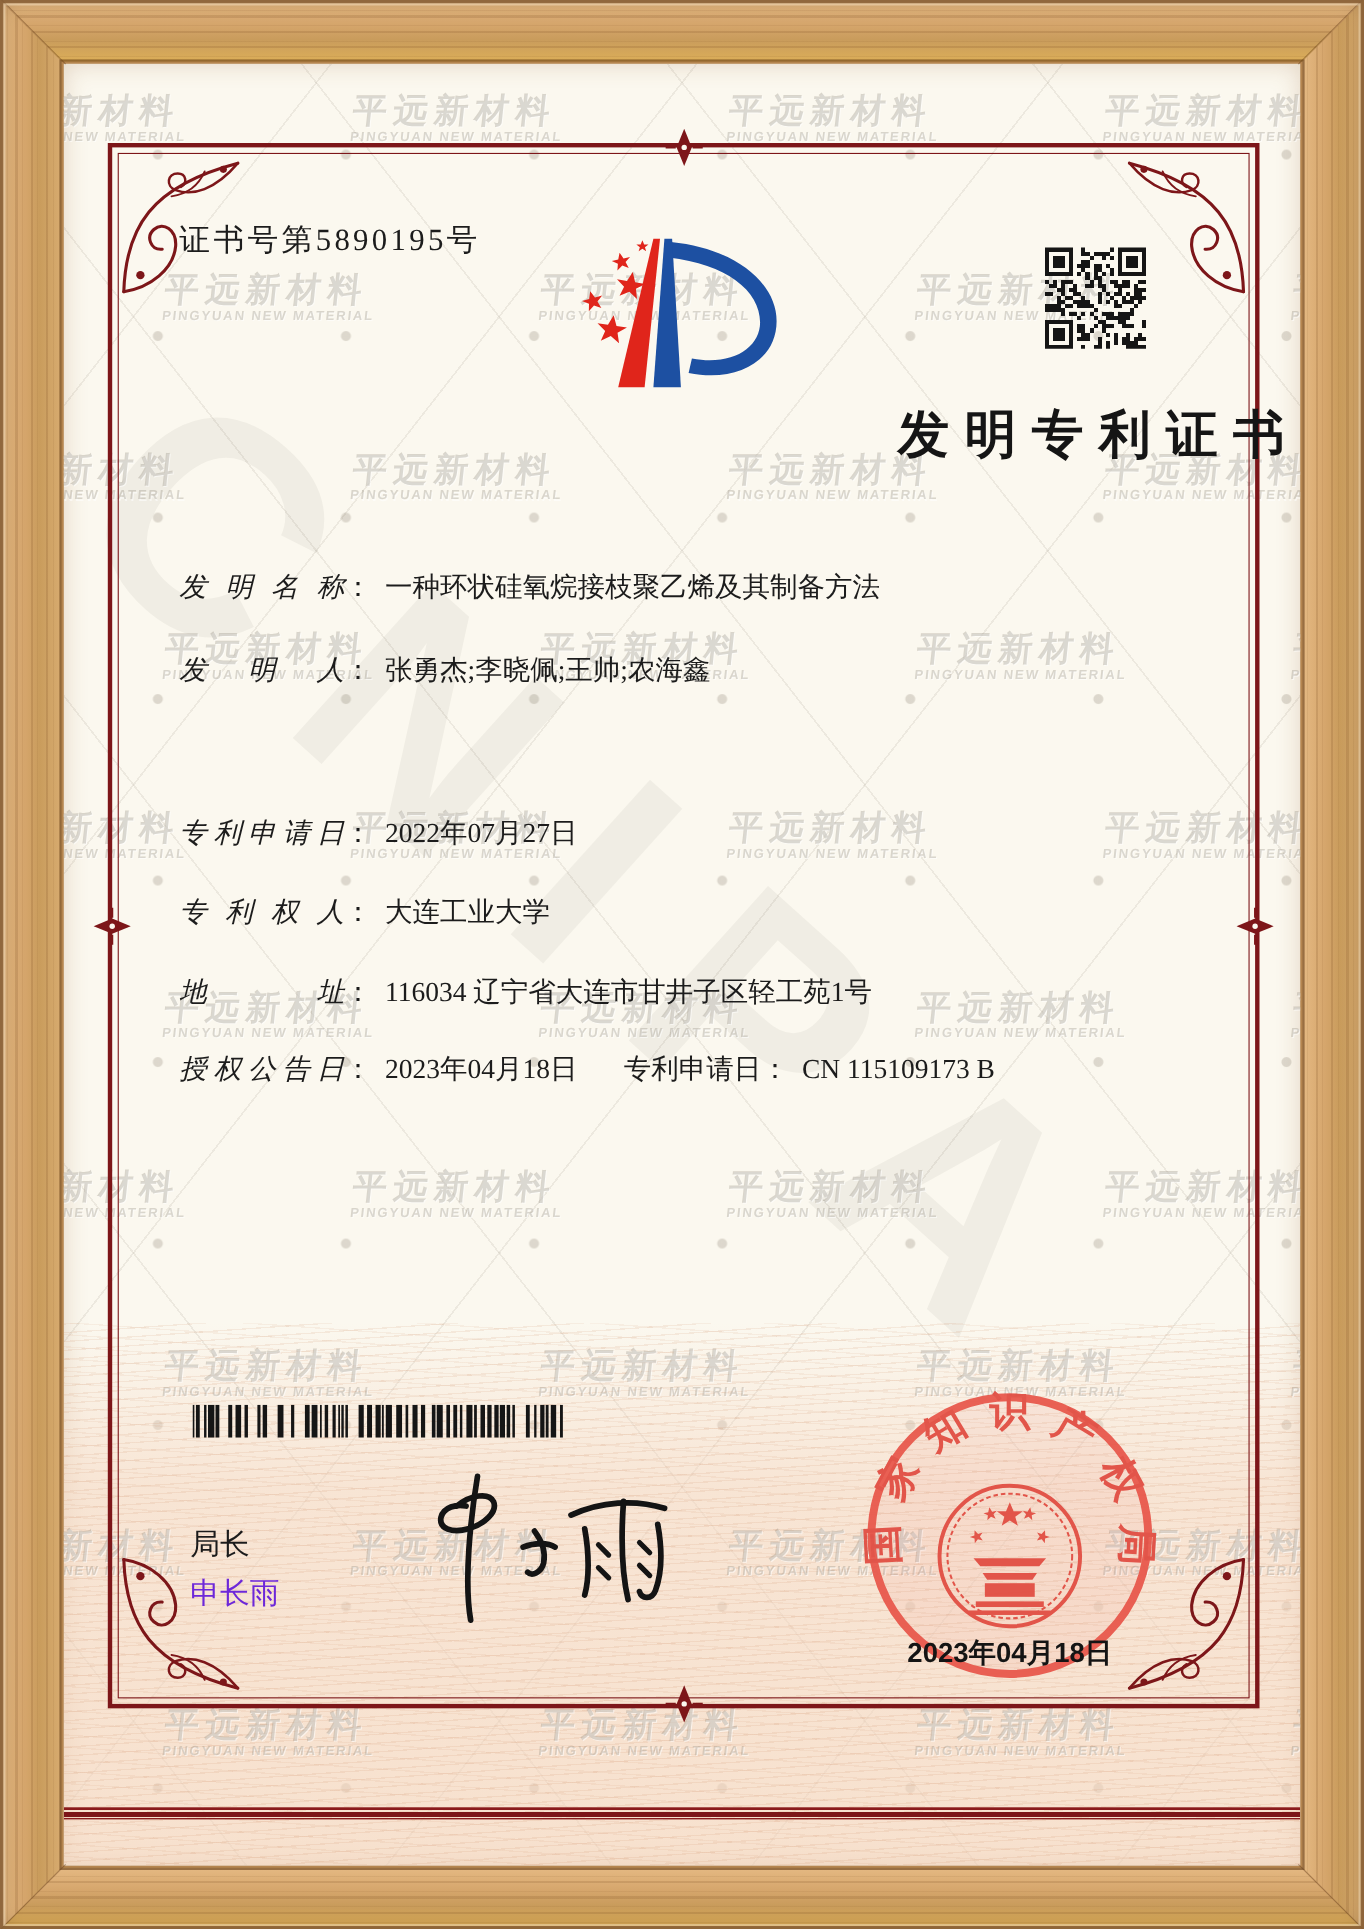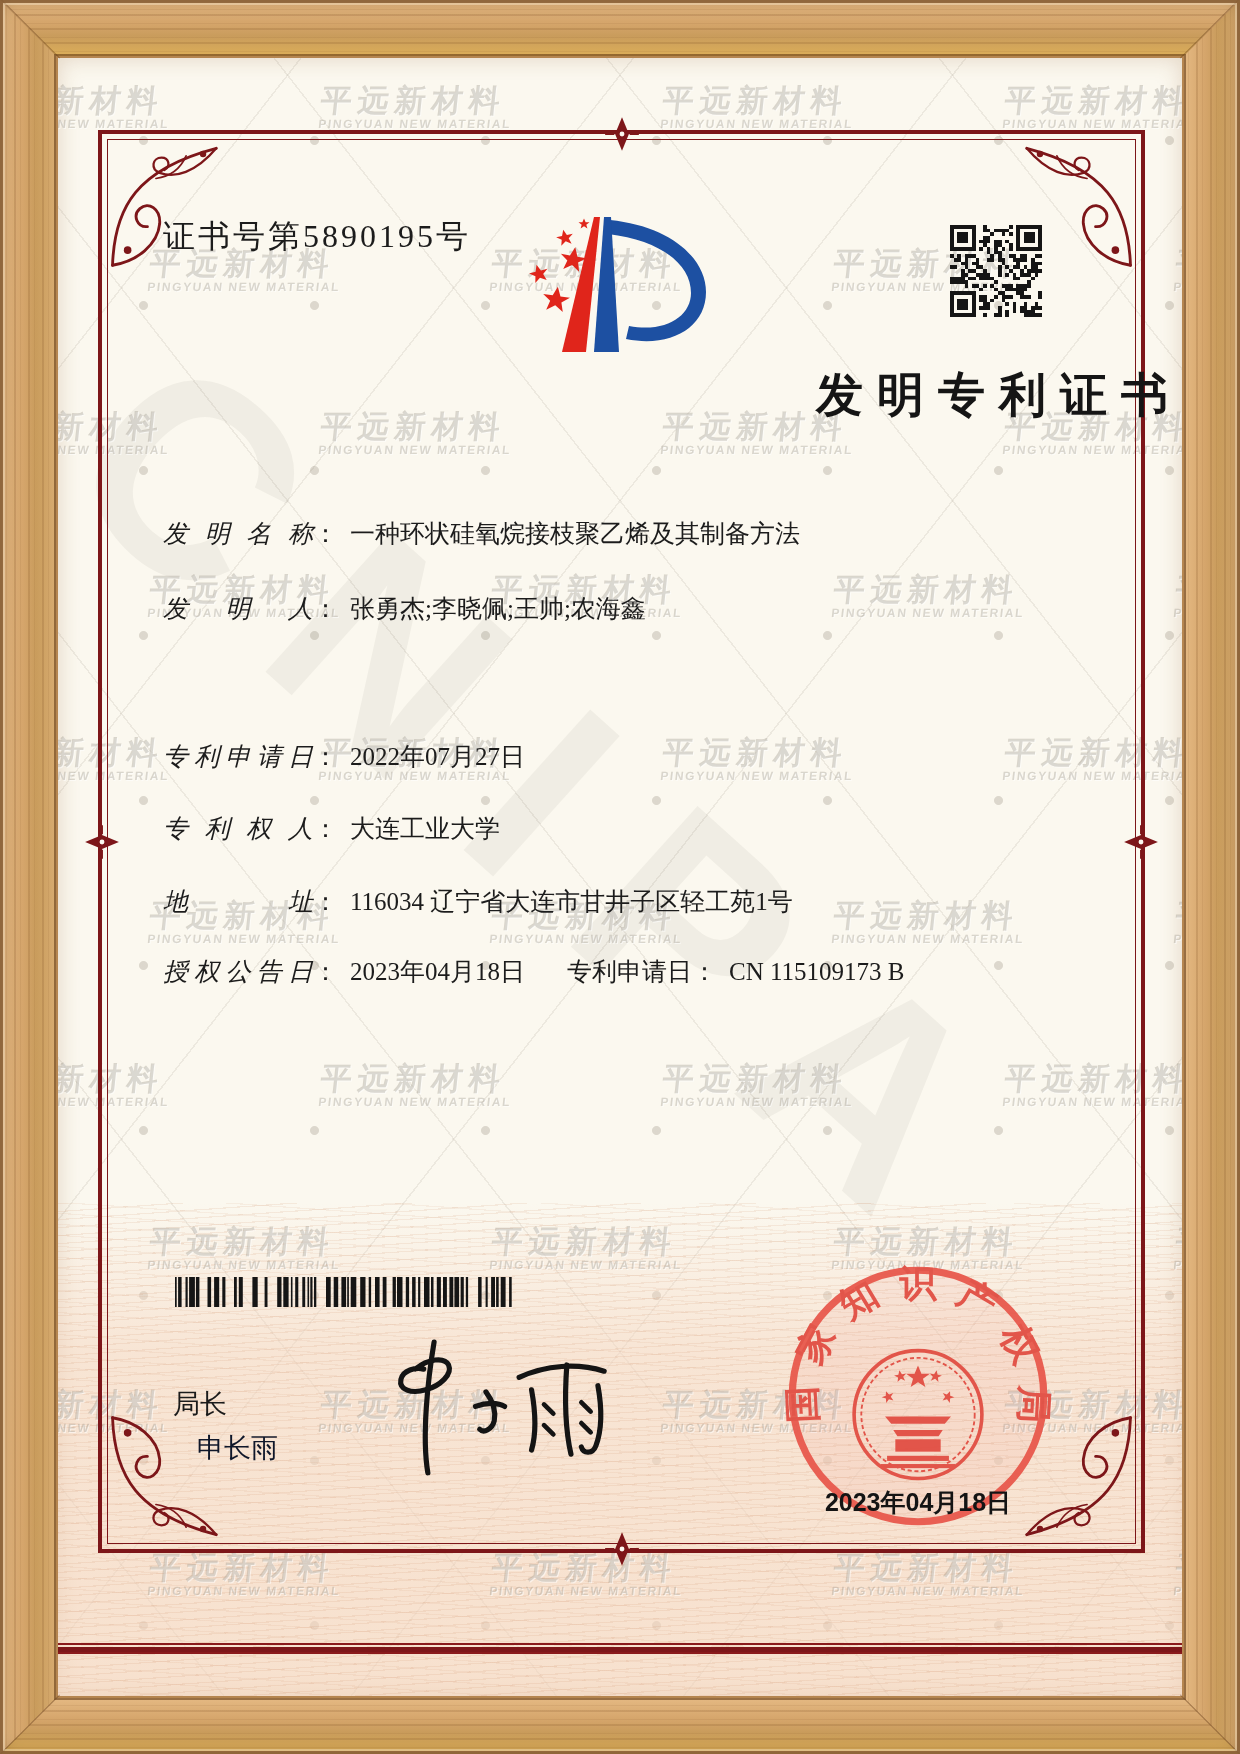--- a/index.html
+++ b/index.html
@@ -54,34 +54,34 @@
   .corner.bl{left:3px;bottom:3px;transform:scaleY(-1);}
   .corner.br{right:3px;bottom:3px;transform:scale(-1,-1);}
   .gem{position:absolute;width:46px;height:46px;}
   .gem.gt{left:50%;top:-23px;transform:translateX(-50%);}
   .gem.gb{left:50%;bottom:-23px;transform:translateX(-50%);}
   .gem.gl{left:-23px;top:50%;transform:translateY(-50%) rotate(90deg);}
   .gem.gr{right:-23px;top:50%;transform:translateY(-50%) rotate(90deg);}
 
   
   .content{position:absolute;inset:0;z-index:5;color:#1c1c1c;}
-  .cert-number{position:absolute;left:105px;top:157px;font-size:32px;letter-spacing:3px;}
+  .cert-number{position:absolute;left:105px;top:141px;font-size:28px;letter-spacing:3px;}
   .logo{position:absolute;left:462px;top:150px;width:190px;height:150px;}
   .qr{position:absolute;left:892px;top:167px;width:92px;height:92px;}
   .title{position:absolute;left:0;right:0;top:306px;text-align:right;font-size:47px;font-weight:bold;
     letter-spacing:14px;text-indent:14px;color:#151515;}
   .frow{position:absolute;left:105px;right:80px;font-size:25px;white-space:nowrap;}
   .flabel{display:inline-block;width:150px;text-align:justify;text-align-last:justify;vertical-align:top;font-style:italic;}
   .fcolon{display:inline-block;margin-right:12px;}
   .grant-right{position:absolute;left:404px;top:0;white-space:nowrap;}
   .paras{position:absolute;left:90px;width:944px;top:965px;font-size:22.5px;line-height:37px;letter-spacing:1px;color:#181818;}
   .paras p{margin:0;text-indent:2em;}
   .barcode{position:absolute;left:117px;top:1219px;width:342px;height:30px;}
   .officer-title{position:absolute;left:115px;top:1328px;font-family:"Liberation Sans","DejaVu Sans",sans-serif;font-size:27px;color:#1b1b1b;}
-  .officer-name{position:absolute;left:115px;top:1372px;font-family:Liberation Sans, sans-serif;font-size:27px;color:#0f172a;margin-left:24px;}
+  .officer-name{position:absolute;left:115px;top:1372px;font-family:Liberation Sans, sans-serif;font-size:27px;color:#6d28d9;}
   .signature{position:absolute;left:295px;top:1280px;width:270px;height:140px;}
   .seal{position:absolute;left:726px;top:1204px;width:268px;height:268px;opacity:0.93;}
   .seal-date{position:absolute;left:726px;top:1428px;width:268px;text-align:center;z-index:6;
     font-family:"Liberation Sans","DejaVu Sans",sans-serif;font-weight:bold;font-size:25px;color:#141414;}
   .page-num{position:absolute;left:0;right:0;top:1548px;text-align:center;font-size:21px;letter-spacing:2px;color:#222;}
   .rule{position:absolute;left:0;right:0;top:1585px;height:11px;
     background:linear-gradient(180deg,#8a1a1c 0 2px, rgba(0,0,0,0) 2px 4px, #7d1619 4px 9px, rgba(0,0,0,0) 9px 9.5px, #8a1a1c 9.5px 11px);}
   .cont-note{position:absolute;left:0;right:0;top:1604px;text-align:center;font-size:25px;letter-spacing:6px;color:#1b1b1b;}
 </style>
 </head>

